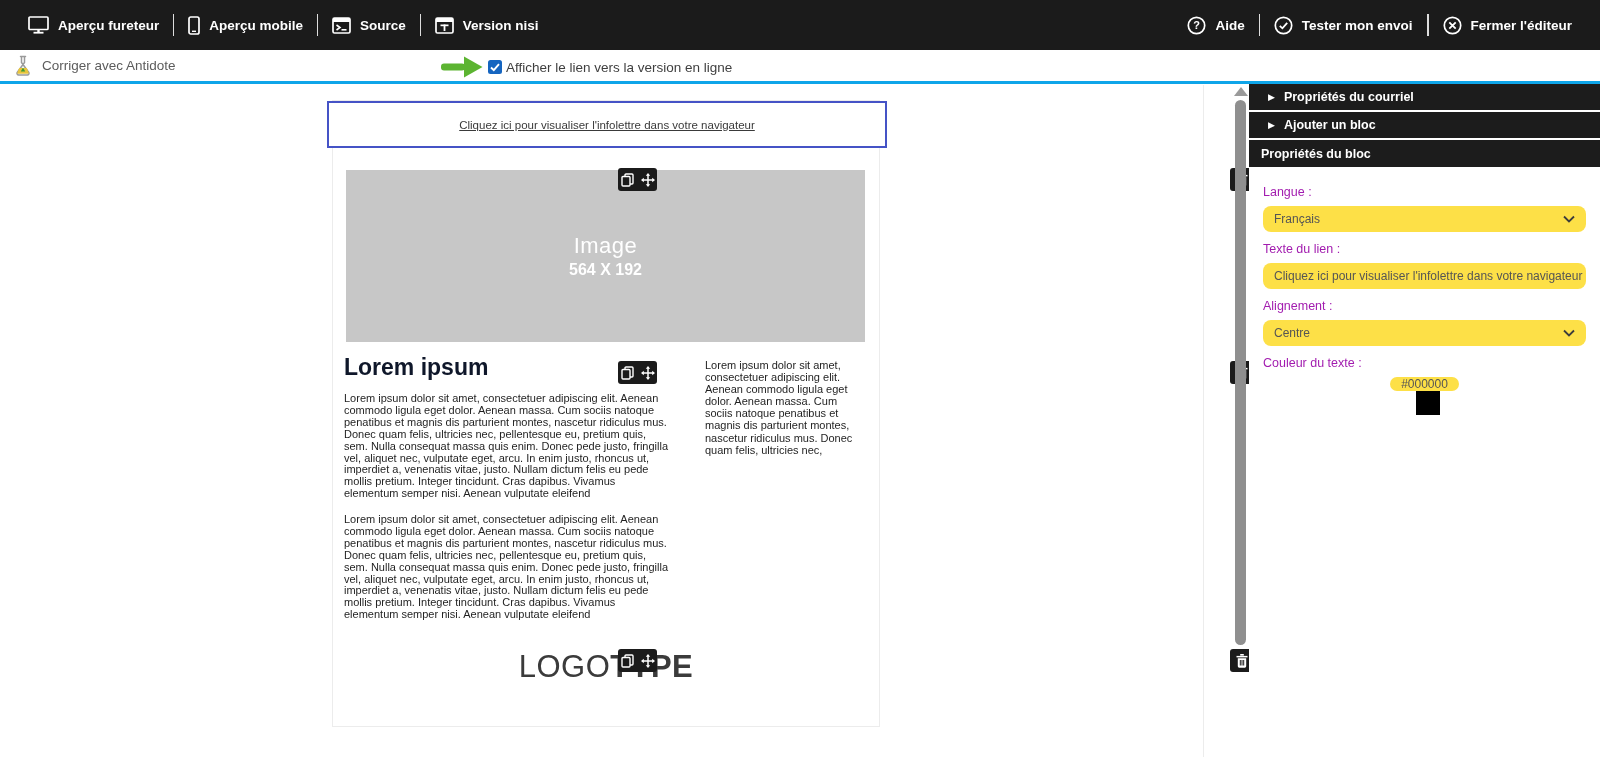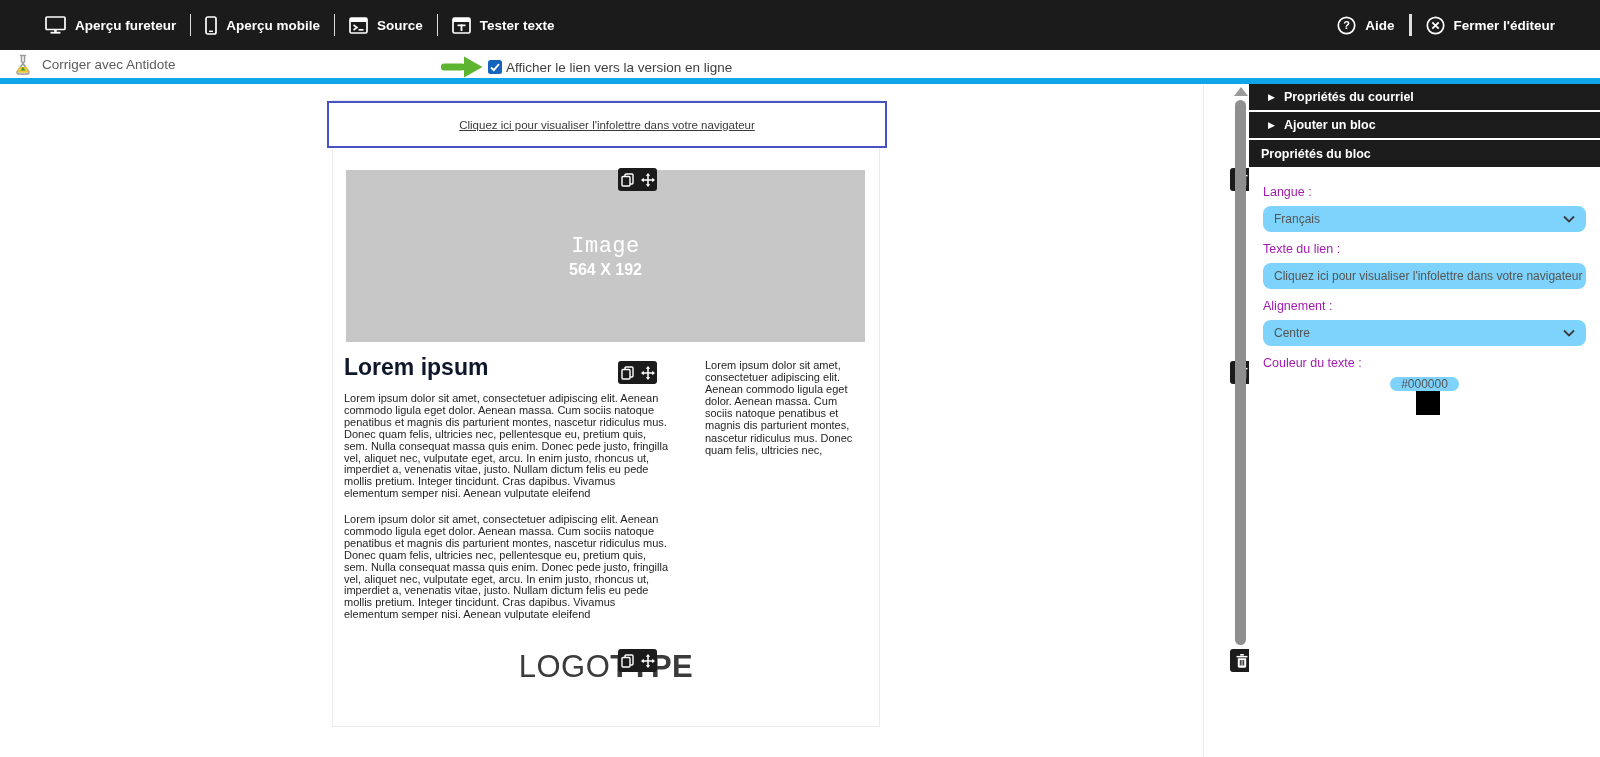--- a/index.html
+++ b/index.html
@@ -2,30 +2,30 @@
 <html><head>
 <meta charset="utf-8">
 <style>
   * { margin:0; padding:0; box-sizing:border-box; }
   html,body { width:1600px; height:757px; background:#fff; overflow:hidden;
     font-family:"Liberation Sans","DejaVu Sans",sans-serif; }
 
   
   .topbar { position:absolute; left:0; top:0; width:1600px; height:50px;
     background:#1b1b1b; display:flex; align-items:center; justify-content:space-between;
-    padding:0 31px; }
+    padding:0 14px; }
   .tb-group { display:flex; align-items:center; height:100%; }
   .tb-item { display:flex; align-items:center; gap:9px; color:#fff; font-size:13.5px;
     font-weight:700; padding:0 14px; height:100%; cursor:pointer; white-space:nowrap; }
   .tb-item svg { display:block; }
   .tb-sep { width:1px; height:22px; background:rgba(255,255,255,.85); }
 
   
   .subbar { position:absolute; left:0; top:50px; width:1600px; height:34px; background:#fff;
-    border-bottom:6px solid #0ea5e9; display:flex; align-items:center; }
+    border-bottom:3px solid #0ea5e9; display:flex; align-items:center; }
   .antidote { display:flex; align-items:center; gap:10px; padding-left:14px;
     color:#5c5c5c; font-size:13.5px; cursor:pointer; }
   .online-toggle { position:absolute; left:440px; top:0; height:34px; display:flex;
     align-items:center; gap:4px; }
   .green-arrow { display:block; }
   .cbx { width:14px; height:14px; background:#1565c0; border-radius:2.5px;
     display:flex; align-items:center; justify-content:center; cursor:pointer; }
   .online-label { font-size:13.5px; color:#3f3f3f; }
 
   
@@ -33,21 +33,21 @@
     background:#fff; border-right:1px solid #ececec; }
   .email { position:absolute; left:332px; top:15px; width:548px; height:627px;
     background:#fff; border:1px solid #ececec; }
   .link-block { position:absolute; left:-6px; top:0px; width:560px; height:47px;
     background:#fff; border:2px solid #4553c6; display:flex; align-items:center;
     justify-content:center; }
   .link-block a { font-size:11.5px; color:#3a3a3a; text-decoration:underline; cursor:pointer; }
   .img-ph { position:absolute; left:13px; top:69px; width:519px; height:172px;
     background:#c7c7c7; display:flex; flex-direction:column; align-items:center;
     justify-content:center; color:#fff; }
-  .img-ph .t1 { font-size:22px; letter-spacing:.5px;font-family:Liberation Mono, monospace; }
+  .img-ph .t1 { font-size:22px; letter-spacing:.5px; }
   .img-ph .t2 { font-size:16px; font-weight:700; margin-top:2px; }
   .h1 { position:absolute; left:11px; top:253px; font-size:23px; font-weight:700; color:#0f172a; }
   .para { position:absolute; left:11px; width:325px; font-size:11px; line-height:11.9px;
     color:#1f1f1f; }
   .p1 { top:292px; } .p2 { top:413px; }
   .sidecol { position:absolute; left:372px; top:258px; width:152px; font-size:11px;
     line-height:12.1px; color:#1f1f1f; }
   .logo { position:absolute; left:0; top:548px; width:100%; text-align:center;
     font-size:31px; color:#3b3b3b; letter-spacing:.5px; }
   .logo .lt { font-weight:400; } .logo .bd { font-weight:700; }
@@ -66,21 +66,21 @@
     background:#8f8f8f; border-radius:6px; }
 
   
   .panel { position:absolute; left:1249px; top:84px; width:351px; height:673px; background:#fff; }
   .pbar { background:#1c1c1c; color:#fff; font-size:12.5px; font-weight:700;
     height:26px; display:flex; align-items:center; margin-bottom:2px; cursor:pointer; }
   .pbar .arr { color:#fff; font-size:9px; margin:0 9px 0 19px; }
   .pbar.noarr { padding-left:12px; height:27px; }
   .pbody { padding:6px 14px 0 14px; }
   .flabel { display:block; font-size:12.5px; color:#a21caf; margin:10px 0 7px; }
-  .field { height:26px; background:#7dd3fc; border-radius:8px; font-size:12px; color:#555;
+  .field { height:26px; background:#fde047; border-radius:8px; font-size:12px; color:#555;
     display:flex; align-items:center; padding:0 11px; }
   .select { justify-content:space-between; cursor:pointer; }
   .color-row { display:flex; align-items:center;flex-direction:column; }
   .color-row .field { flex:1; }
   .swatch { width:24px; height:24px; background:#000; margin-left:6px; cursor:pointer; }
 </style>
 </head>
 <body>
 
 <div class="topbar">
@@ -112,33 +112,40 @@
       <span>Source</span>
     </div>
     <div class="tb-sep"></div>
     <div class="tb-item">
       <svg width="19" height="17" viewBox="0 0 19 17">
           <rect x="1" y="1" width="17" height="15" rx="1.5" fill="none" stroke="#fff" stroke-width="1.7"></rect>
           <rect x="1" y="1" width="17" height="4" fill="#fff"></rect>
           <rect x="5.5" y="7.5" width="8" height="1.7" fill="#fff"></rect>
           <rect x="8.6" y="7.5" width="1.8" height="6.5" fill="#fff"></rect>
         </svg>
-      <span>Tester texte</span>
+      <span>Version nisi</span>
     </div>
   </div>
 
   <div class="tb-group">
     <div class="tb-item">
       <svg width="19" height="19" viewBox="0 0 19 19">
           <circle cx="9.5" cy="9.5" r="8.2" fill="none" stroke="#fff" stroke-width="1.7"></circle>
           <text x="9.5" y="13.4" text-anchor="middle" font-size="11" font-weight="bold" fill="#fff" font-family="Liberation Sans,sans-serif">?</text>
         </svg>
       <span>Aide</span>
     </div>
     <div class="tb-sep"></div>
+    <div class="tb-item">
+      <svg width="19" height="19" viewBox="0 0 19 19">
+          <circle cx="9.5" cy="9.5" r="8.2" fill="none" stroke="#fff" stroke-width="1.7"></circle>
+          <path d="M5.8 9.8 L8.4 12.3 L13.2 6.8" fill="none" stroke="#fff" stroke-width="1.8"></path>
+        </svg>
+      <span>Tester mon envoi</span>
+    </div>
     <div class="tb-sep"></div>
     <div class="tb-sep"></div>
     <div class="tb-item">
       <svg width="19" height="19" viewBox="0 0 19 19">
           <circle cx="9.5" cy="9.5" r="8.2" fill="none" stroke="#fff" stroke-width="1.7"></circle>
           <path d="M6.3 6.3 L12.7 12.7 M12.7 6.3 L6.3 12.7" stroke="#fff" stroke-width="1.8"></path>
         </svg>
       <span>Fermer l'éditeur</span>
     </div>
   </div>

